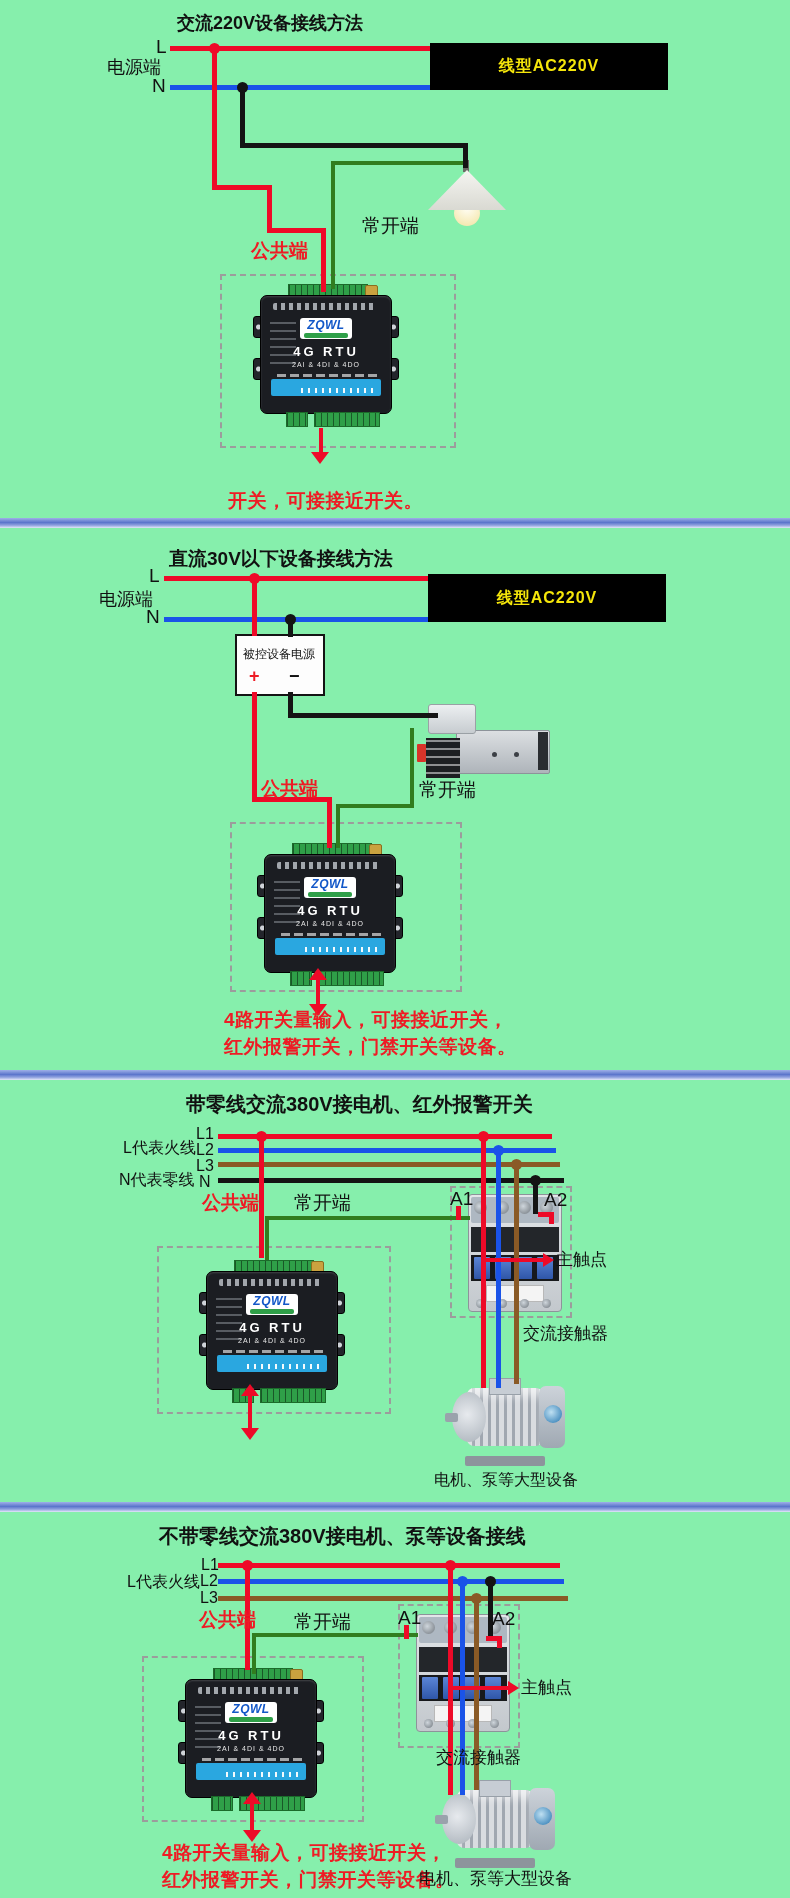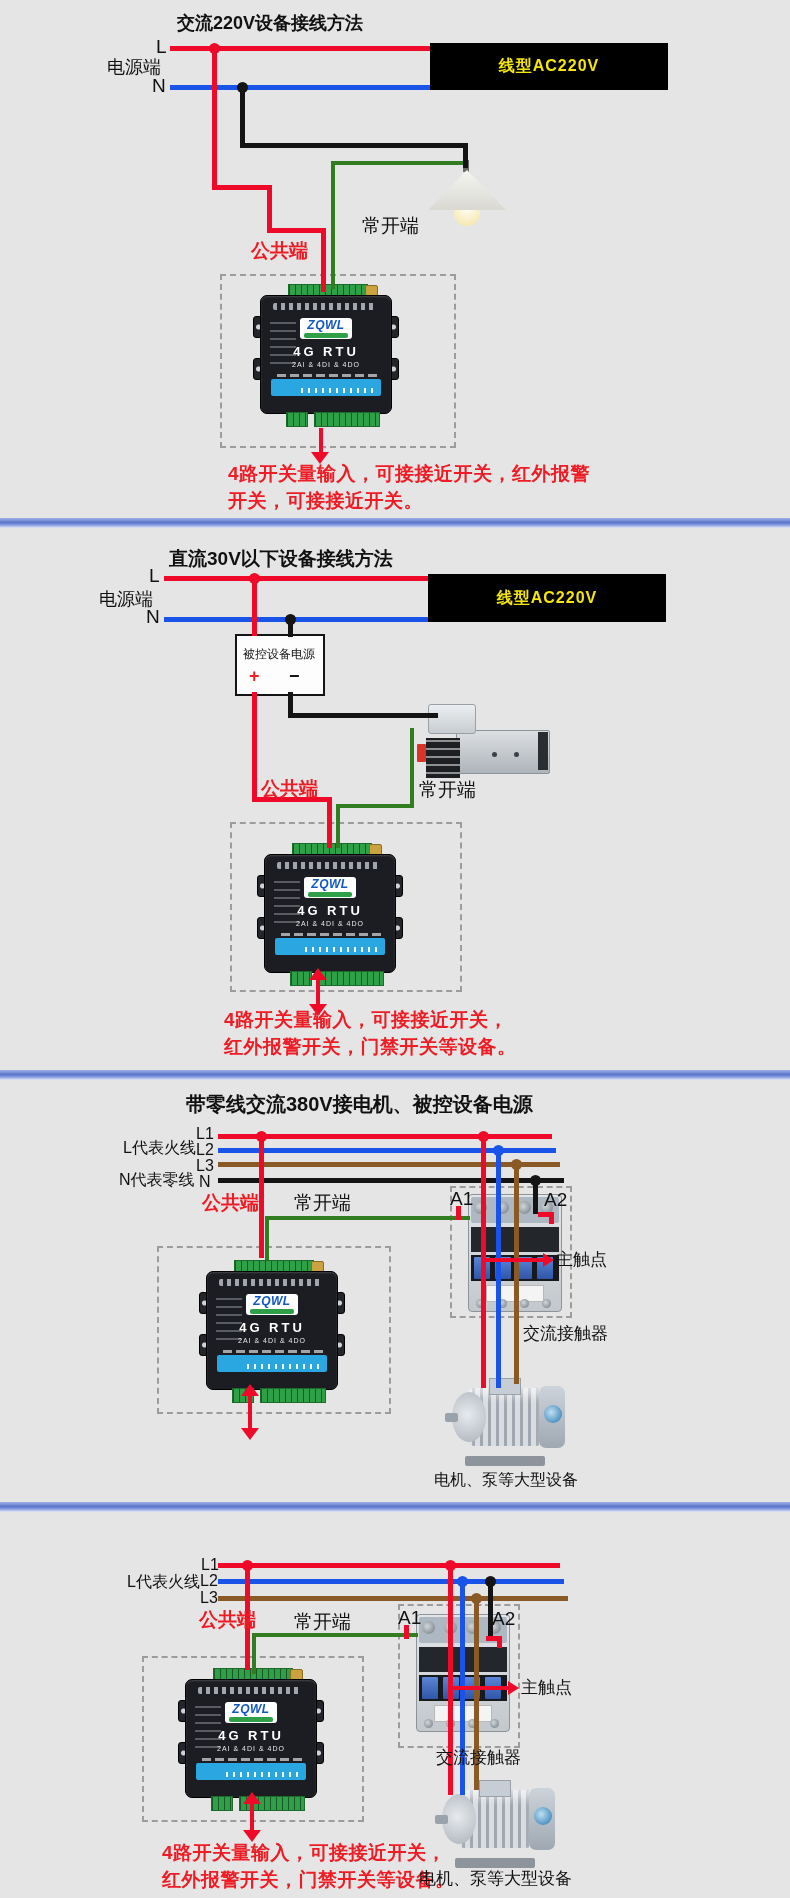--- a/index.html
+++ b/index.html
@@ -1,16 +1,16 @@
 <!DOCTYPE html>
 <html><head>
 <meta charset="utf-8">
 <style>
   html,body{margin:0;padding:0;}
-  #stage{position:relative;width:790px;height:1898px;background:#e5e5e5;overflow:hidden;
+  #stage{position:relative;width:790px;height:1898px;background:#86efac;overflow:hidden;
          font-family:"Liberation Sans","DejaVu Sans",sans-serif;color:#111;}
   .lbl{position:absolute;white-space:nowrap;z-index:7;line-height:1.15;}
   .bold{font-weight:bold;}
   .redtxt{color:#ee1c25;}
   .note{position:absolute;color:#ee1c25;font-weight:bold;font-size:19px;letter-spacing:.5px;white-space:nowrap;z-index:7;}
   .wire{position:absolute;z-index:5;}
   .wr{background:#ee0a28;} .wb{background:#1a53e8;} .wbr{background:#8a5a26;}
   .wk{background:#141414;} .wg{background:#317d1f;}
   .dot{position:absolute;width:11px;height:11px;border-radius:50%;z-index:6;}
   .dr{background:#ee0a28;} .dk{background:#141414;} .db{background:#1a53e8;} .dbr{background:#8a5a26;}
@@ -139,21 +139,20 @@
     <div class="srow" style="top:85px;"></div>
     <div class="blue">
           <i></i>
         </div>
   </div>
   <div class="tb" style="left:28px;width:20px;"></div>
   <div class="tb" style="left:56px;width:64px;"></div>
 </div>
   <div class="wire wr" style="left:319px;top:428px;width:4px;height:26px;"></div>
   <div class="tri down" style="left:311px;top:452px;"></div>
-  <div class="note" style="left:228px;top:461px;">4路开关量输入，可接接近开关，红外报警</div>
   <div class="note" style="left:228px;top:488px;">开关，可接接近开关。</div>
 
   <div class="divider" style="top:518px;"></div>
 
   <div class="lbl bold" style="left:169px;top:548px;font-size:19px;">直流30V以下设备接线方法</div>
   <div class="lbl" style="left:99px;top:589px;font-size:18px;">电源端</div>
   <div class="lbl" style="left:149px;top:565px;font-size:19px;">L</div>
   <div class="lbl" style="left:146px;top:606px;font-size:19px;">N</div>
   <div class="wire wr" style="left:164px;top:576px;width:264px;height:5px;"></div>
   <div class="wire wb" style="left:164px;top:617px;width:264px;height:5px;"></div>
@@ -213,21 +212,21 @@
   <div class="tb" style="left:56px;width:64px;"></div>
 </div>
   <div class="tri up" style="left:309px;top:968px;"></div>
   <div class="wire wr" style="left:316px;top:978px;width:4px;height:28px;"></div>
   <div class="tri down" style="left:309px;top:1004px;"></div>
   <div class="note" style="left:224px;top:1007px;">4路开关量输入，可接接近开关，</div>
   <div class="note" style="left:224px;top:1034px;">红外报警开关，门禁开关等设备。</div>
 
   <div class="divider" style="top:1070px;"></div>
 
-  <div class="lbl bold" style="left:186px;top:1093px;font-size:20px;">带零线交流380V接电机、被控设备电源</div>
+  <div class="lbl bold" style="left:186px;top:1093px;font-size:20px;">带零线交流380V接电机、红外报警开关</div>
   <div class="lbl" style="left:123px;top:1139px;font-size:16px;">L代表火线</div>
   <div class="lbl" style="left:119px;top:1171px;font-size:16px;">N代表零线</div>
   <div class="lbl" style="left:196px;top:1125px;font-size:16px;">L1</div>
   <div class="lbl" style="left:196px;top:1141px;font-size:16px;">L2</div>
   <div class="lbl" style="left:196px;top:1157px;font-size:16px;">L3</div>
   <div class="lbl" style="left:199px;top:1173px;font-size:16px;">N</div>
   <div class="wire wr" style="left:218px;top:1134px;width:334px;height:5px;"></div>
   <div class="wire wb" style="left:218px;top:1148px;width:338px;height:5px;"></div>
   <div class="wire wbr" style="left:218px;top:1162px;width:342px;height:5px;"></div>
   <div class="wire wk" style="left:218px;top:1178px;width:346px;height:5px;"></div>
@@ -310,20 +309,21 @@
   <div class="eye"></div>
   <div class="plate"></div>
   <div class="shaft"></div>
   <div class="tbox"></div>
   <div class="feet"></div>
 </div>
   <div class="lbl" style="left:434px;top:1471px;font-size:16px;">电机、泵等大型设备</div>
 
   <div class="divider" style="top:1502px;"></div>
 
+  <div class="lbl bold" style="left:159px;top:1525px;font-size:20px;">不带零线交流380V接电机、泵等设备接线</div>
   <div class="lbl" style="left:127px;top:1573px;font-size:16px;">L代表火线</div>
   <div class="lbl" style="left:201px;top:1556px;font-size:16px;">L1</div>
   <div class="lbl" style="left:200px;top:1572px;font-size:16px;">L2</div>
   <div class="lbl" style="left:200px;top:1589px;font-size:16px;">L3</div>
   <div class="wire wr" style="left:218px;top:1563px;width:342px;height:5px;"></div>
   <div class="wire wb" style="left:218px;top:1579px;width:346px;height:5px;"></div>
   <div class="wire wbr" style="left:218px;top:1596px;width:350px;height:5px;"></div>
   <div class="dot dr" style="left:242px;top:1560px;"></div>
   <div class="wire wr" style="left:245px;top:1563px;width:5px;height:107px;"></div>
   <div class="dot dr" style="left:445px;top:1560px;"></div>

